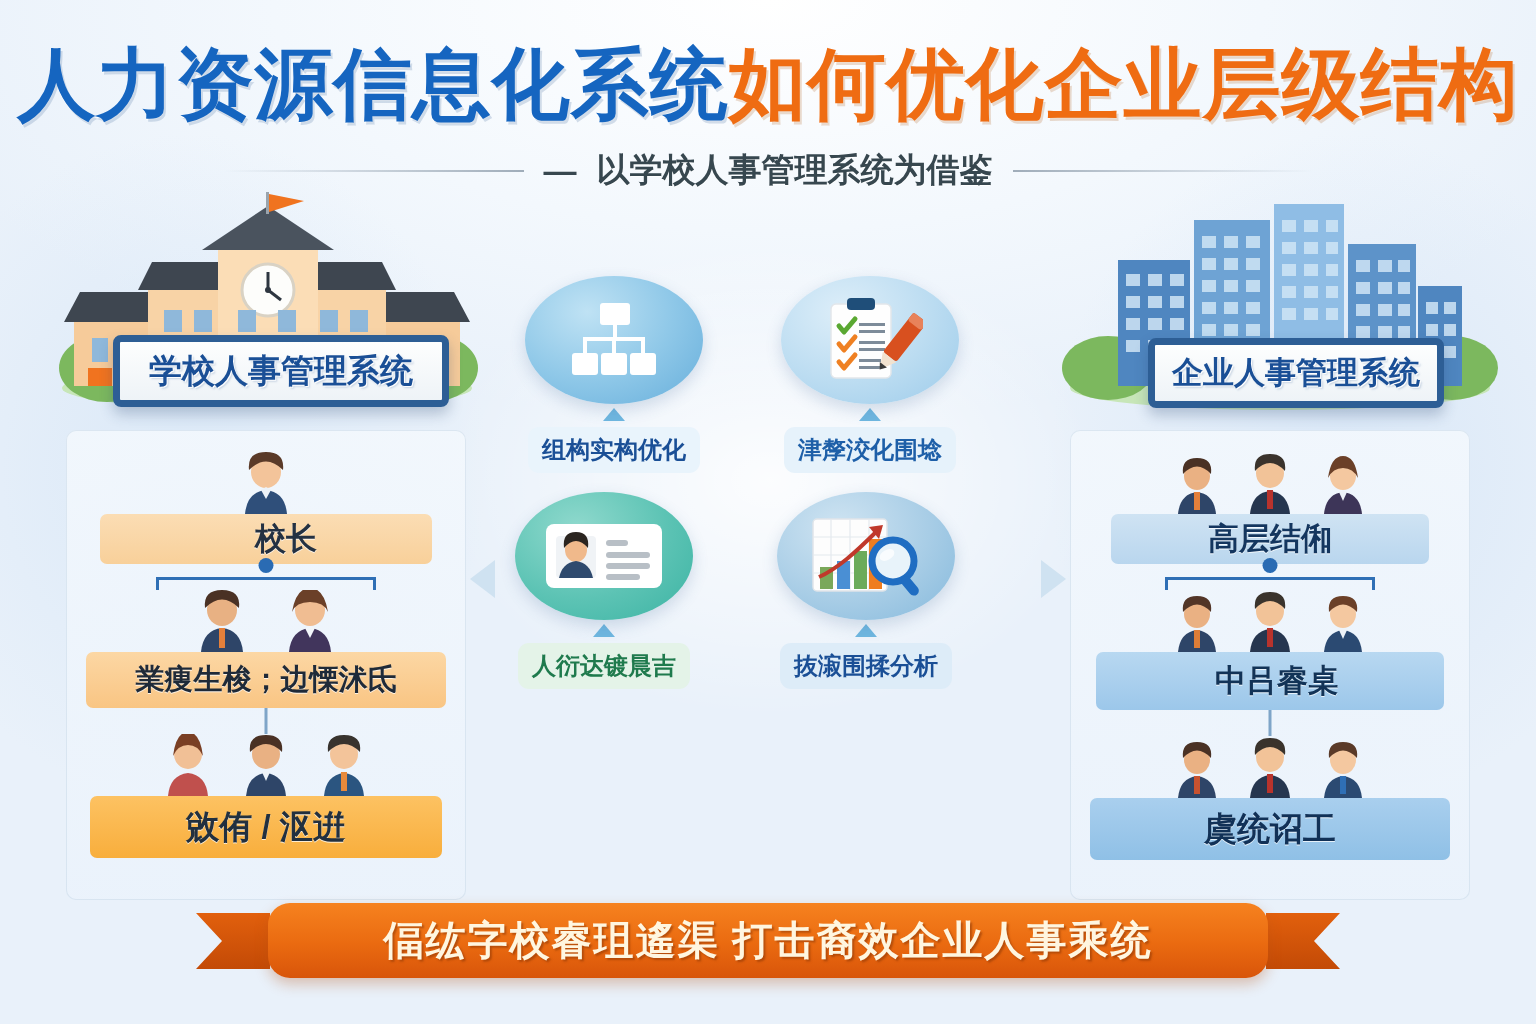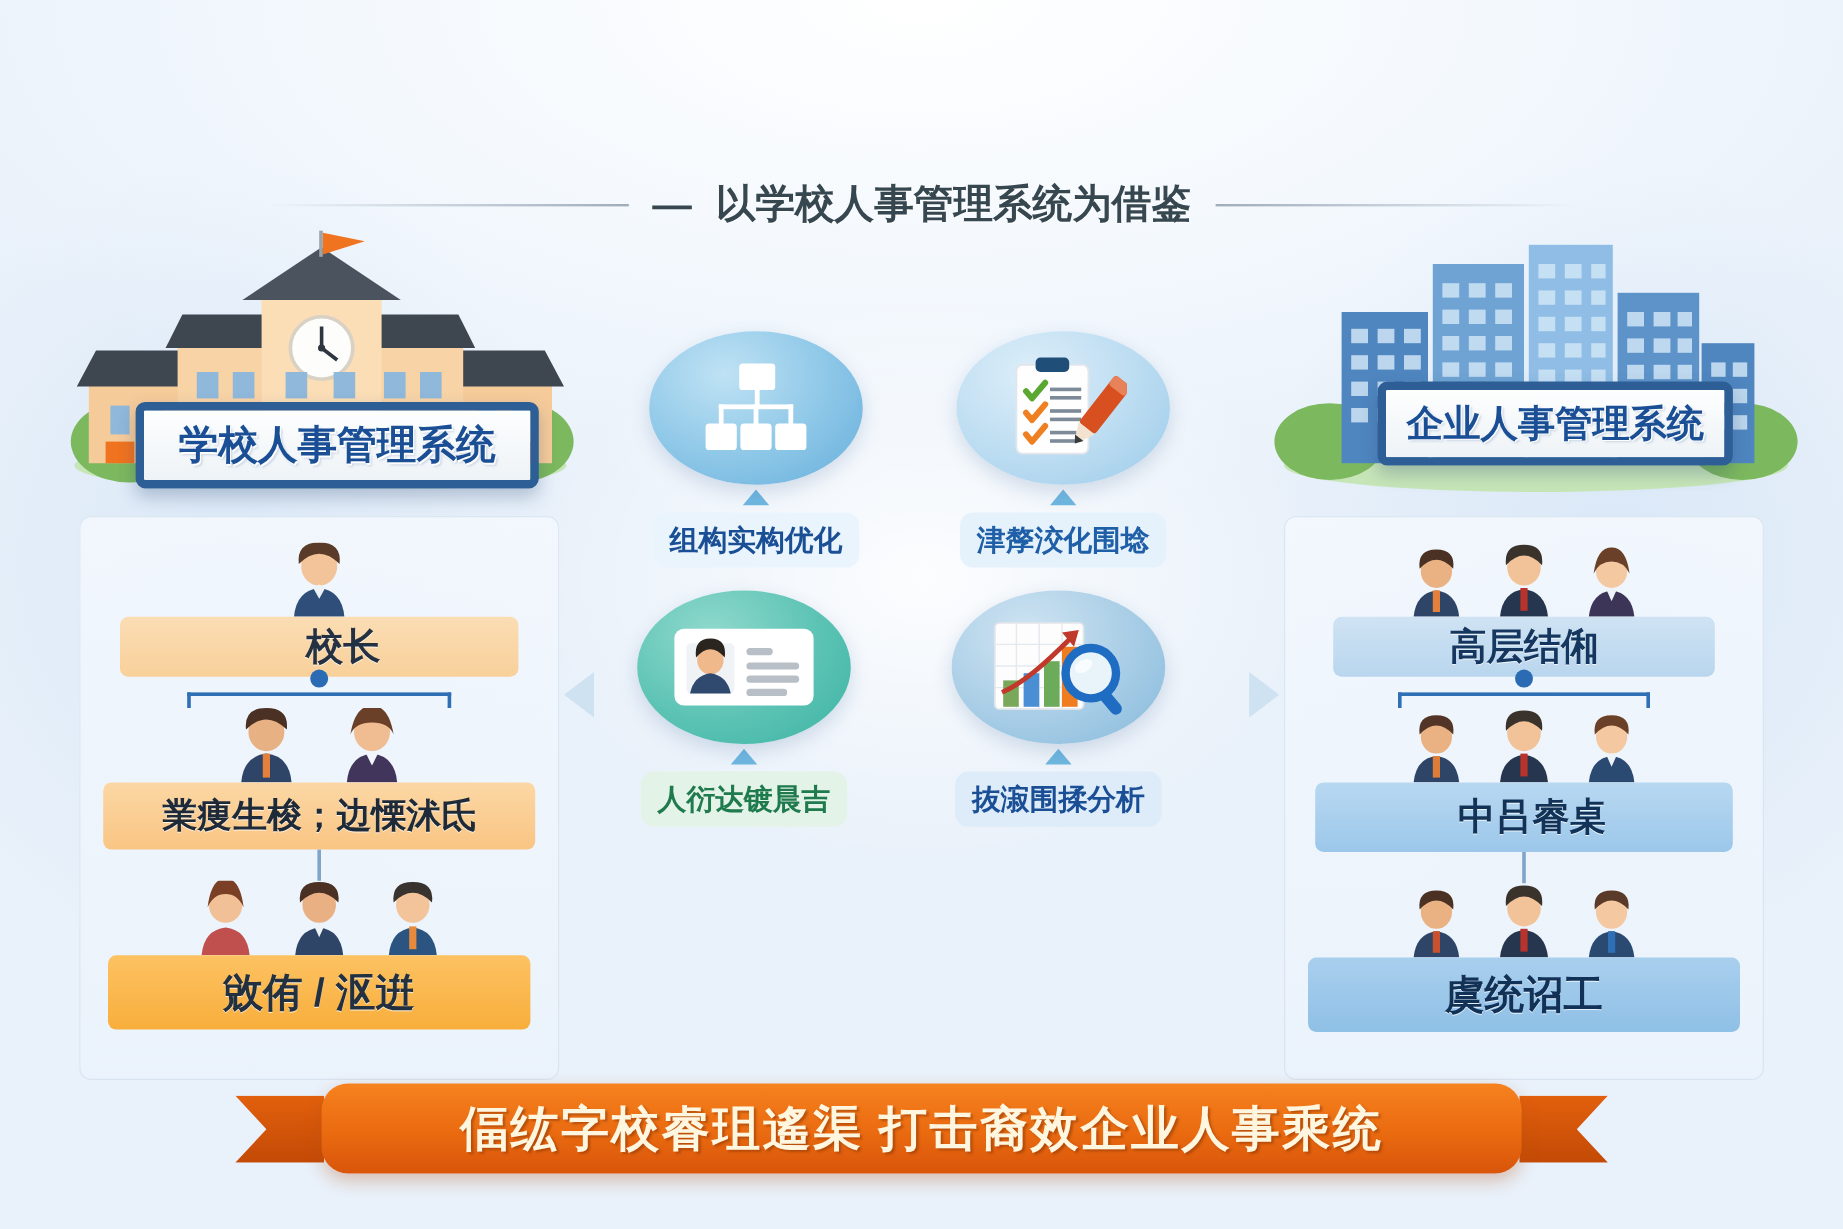--- a/index.html
+++ b/index.html
@@ -49,21 +49,21 @@
   
   .illus { position:absolute; }
   .school { left:52px; top:192px; width:430px; height:215px; }
   .office { right:36px; top:190px; width:440px; height:220px; }
 
   
   .plaque { position:absolute; border-radius:8px; display:flex; align-items:center; justify-content:center; }
   .plaque-l { left:92px; top:335px; width:336px; height:72px;
     background:linear-gradient(180deg,#fdfefe,#eef3f7);
     border:7px solid #2d5e95; box-shadow:0 7px 14px rgba(40,70,110,.28);margin-left:21px; }
-  .plaque-r { right:92px; top:318px; width:296px; height:70px;
+  .plaque-r { right:92px; top:338px; width:296px; height:70px;
     background:linear-gradient(180deg,#fdfefe,#eef3f7);
     border:7px solid #2d5e95; box-shadow:0 7px 14px rgba(40,70,110,.28);text-align:right; }
   .plaque-text { font-size:33px; font-weight:bold; color:#1a4f96; white-space:nowrap;
     text-shadow:1px 1px 0 rgba(255,255,255,.95), 2px 2px 2px rgba(120,150,185,.35); }
   .plaque-r .plaque-text { font-size:31px; }
 
   
   .hier { position:absolute; width:400px; }
   .hier.l { left:66px; top:452px; }
   .hier.r { right:66px; top:452px; }
@@ -89,21 +89,21 @@
 
   .connector { position:relative; height:26px; width:100%; }
   .c-horz { position:absolute; left:50%; transform:translateX(-50%); height:3px; background:#2f6fb5; top:13px; }
   .c-node { position:absolute; left:50%; top:-6px; transform:translateX(-50%);
     width:15px; height:15px; border-radius:50%; background:#2a6bb3; }
   .c-leg { position:absolute; width:3px; height:13px; background:#2f6fb5; top:13px; }
   .c-thin { position:absolute; left:50%; transform:translateX(-50%); width:3px; height:26px;
     background:#7fa5c8; }
 
   
-  .center { position:absolute; left:504px; top:276px; width:520px; height:400px; }
+  .center { position:absolute; left:488px; top:276px; width:520px; height:400px; }
   .feat { position:absolute; width:220px; text-align:center; }
   .feat .disc { width:178px; height:128px; margin:0 auto; border-radius:50%;
     display:flex; align-items:center; justify-content:center;
     box-shadow:0 6px 16px rgba(60,100,150,.20); position:relative; }
   .d-blue  { background:radial-gradient(ellipse at 35% 28%, #bfe2f4 0%, #8fc8e8 52%, #66aedb 100%); }
   .d-ice   { background:radial-gradient(ellipse at 35% 28%, #ddeef9 0%, #bbdcf1 55%, #9ccbea 100%); }
   .d-teal  { background:radial-gradient(ellipse at 35% 28%, #8fd9cd 0%, #5cc3b4 55%, #3bb3a3 100%); }
   .d-steel { background:radial-gradient(ellipse at 35% 28%, #cfe4f2 0%, #a8cde6 55%, #85b9dc 100%); }
 
   .chip { margin-top:6px; display:inline-block; padding:7px 14px; border-radius:11px;
@@ -135,20 +135,25 @@
 </style>
 </head>
 <body>
 
 <div id="stage">
 
   <div class="bg-wash-l"></div>
   <div class="bg-wash-r"></div>
   <div class="bg-wash-c"></div>
 
+  <div class="title-wrap">
+    <div class="title">
+      <span class="t-blue">人力资源信息化系统</span><span class="t-orange">如何优化企业层级结构</span>
+    </div>
+  </div>
 
   <div class="sub-wrap">
     <div class="sub-rule"></div>
     <span class="sub-dash">—</span>
     <div class="subtitle">以学校人事管理系统为借鉴</div>
     <div class="sub-rule right"></div>
   </div>
 
   <div class="panel left"></div>
   <div class="panel right"></div>

